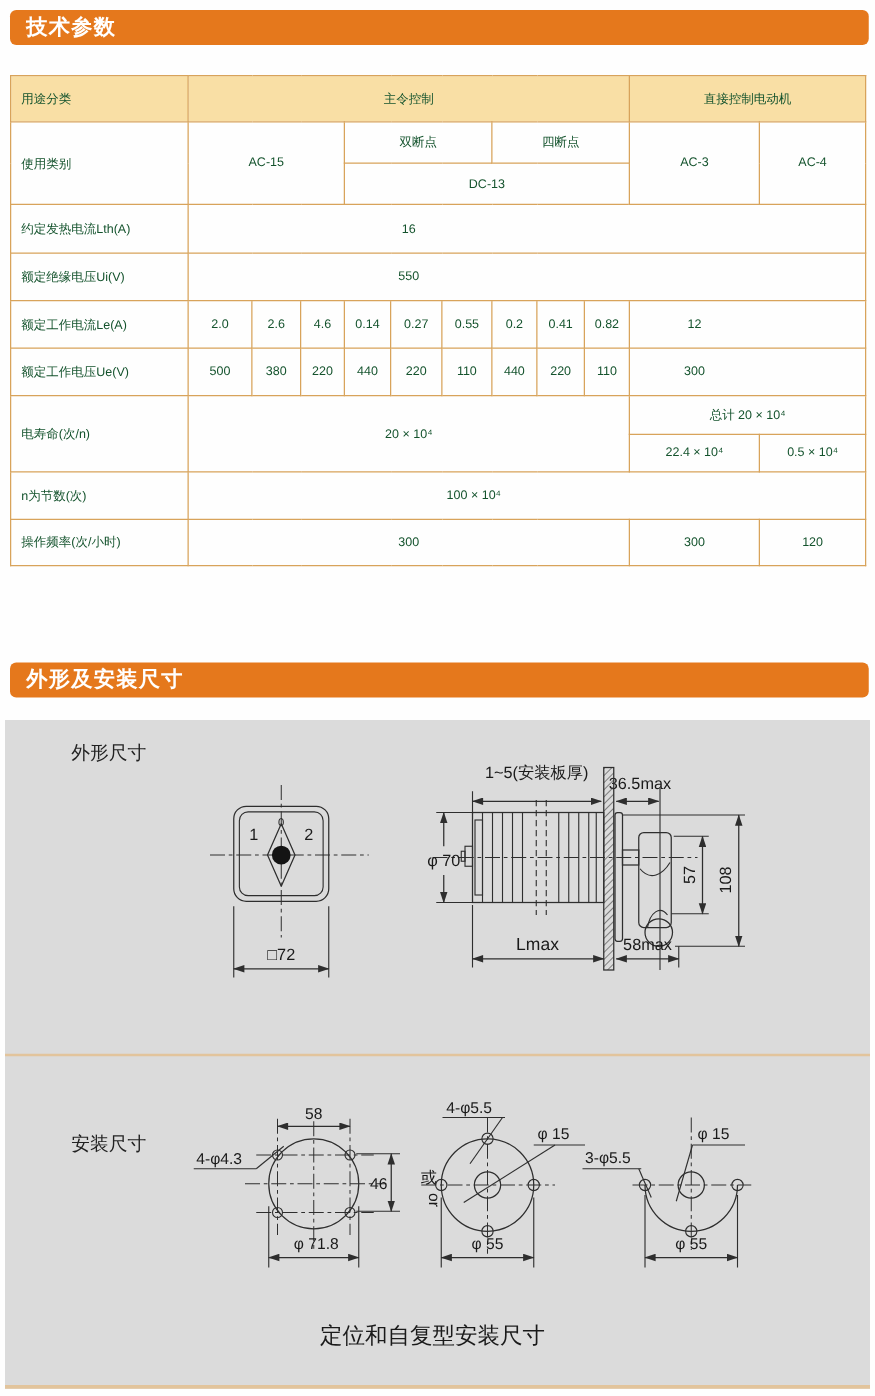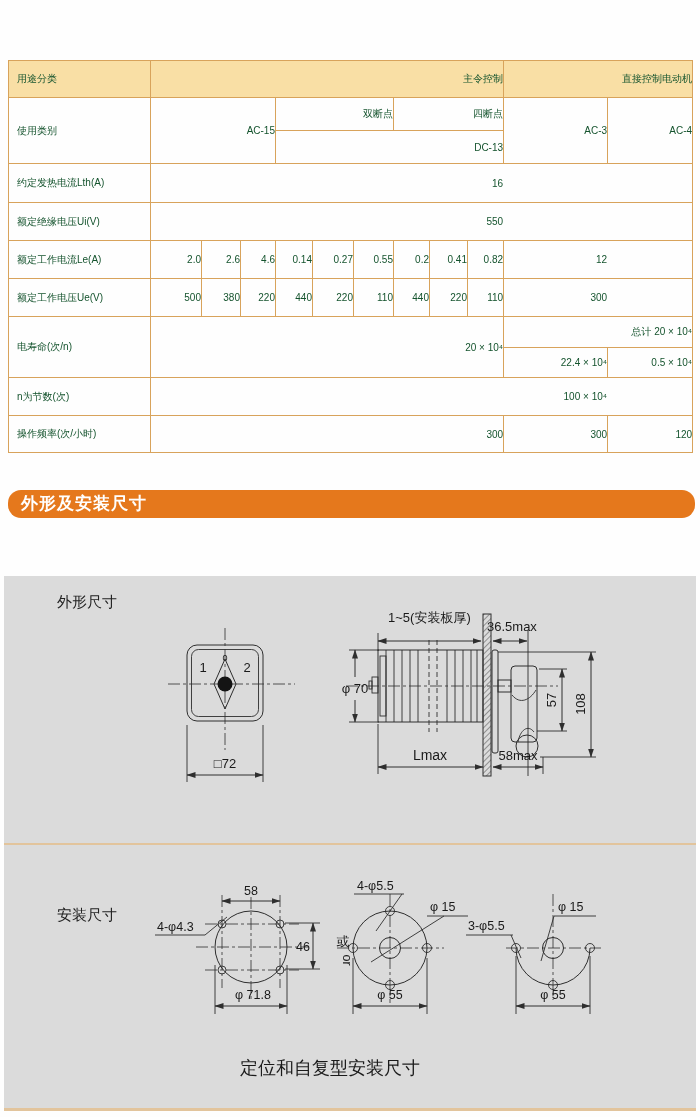--- a/index.html
+++ b/index.html
@@ -3,58 +3,59 @@
 <meta charset="utf-8">
 <style>
   html,body{margin:0;padding:0;background:#fff;}
   body{font-family:"Liberation Sans","DejaVu Sans",sans-serif;color:#1d1d1d;}
   #page{position:relative;width:700px;height:1117px;background:#fefefe;overflow:hidden;}
 
   .orange-bar{position:absolute;left:8px;width:687px;height:28px;background:#e5781c;
     border-radius:5px;color:#fff;font-size:17px;font-weight:bold;line-height:28px;
     padding-left:13px;box-sizing:border-box;letter-spacing:1px;}
   #bar-tech{top:8px;}
-  #bar-outline{top:490px;border-radius:13px;}
+  #bar-outline{top:530px;}
 
   #spec-table{position:absolute;left:8px;top:60px;border-collapse:collapse;table-layout:fixed;
     width:684px;font-size:10px;color:#14532d;}
-  #spec-table td{border:1px solid #d8a35b;text-align:right;padding:0;white-space:nowrap;overflow:hidden;}
+  #spec-table td{border:1px solid #d8a35b;text-align:center;padding:0;white-space:nowrap;overflow:hidden;}
   #spec-table td.lbl{text-align:left;padding-left:8px;}
   #spec-table tr.hdr td{background:#f9dfa5;}
   .span-master{padding-right:189px !important;}
   .span-wide{padding-right:85px !important;}
   .motor-val{padding-right:85px !important;}
 
   #panel{position:absolute;left:4px;top:576px;width:692px;height:532px;background:#dbdbdb;
     border-bottom:3px solid #e2c49c;}
   .sec-label{position:absolute;left:57px;font-size:15px;color:#222;}
   #lbl-outline{top:593px;}
   #lbl-install{top:862px;margin-top:44px;}
   #panel-divider{position:absolute;left:4px;top:843px;width:692px;height:2px;background:#e2c49c;}
 
   #formula-block{position:absolute;left:158px;top:786px;width:390px;text-align:center;
     font-size:17px;line-height:21px;color:#1a1a1a;}
   .caption{position:absolute;top:1056px;font-size:18px;color:#1a1a1a;text-align:center;}
-  #caption-mid{left:180px;width:300px;text-align:center;}
+  #caption-mid{left:196px;width:300px;text-align:center;}
   #caption-right{left:470px;width:190px;}
 
   svg{position:absolute;}
   #svg-outline{left:150px;top:600px;}
   #svg-install{left:150px;top:875px;}
   .ln{stroke:#2e2e2e;stroke-width:1;fill:none;}
   .thin{stroke:#2e2e2e;stroke-width:0.9;fill:none;}
   .cl{stroke:#2e2e2e;stroke-width:0.8;stroke-dasharray:12 3 3 3;fill:none;}
   svg text{fill:#1a1a1a;font-family:"Liberation Sans","DejaVu Sans",sans-serif;}
   .t9{font-size:9px;}.t12{font-size:12.5px;}.t13{font-size:13px;}.t14{font-size:14px;}
 </style>
 </head>
 <body>
 
 <div id="page">
 
+  <div id="bar-tech" class="orange-bar">技术参数</div>
 
   <table id="spec-table">
     <colgroup>
       <col style="width:142px">
         <col style="width:51px">
         <col style="width:39px">
         <col style="width:35px">
       <col style="width:37px">
         <col style="width:41px">
         <col style="width:40px">

